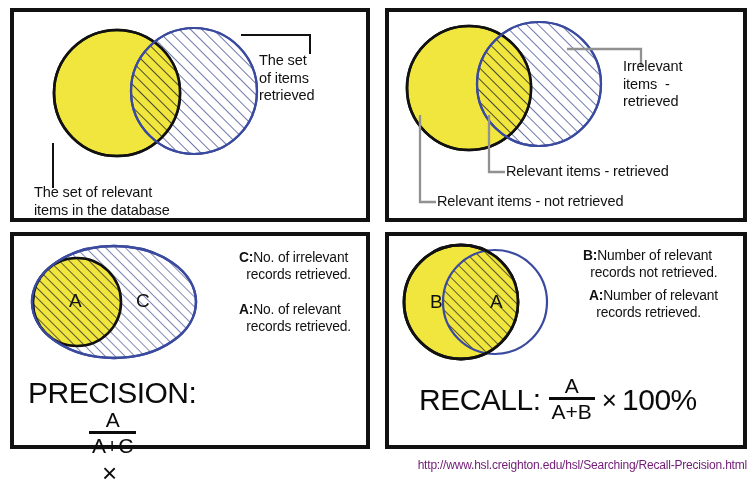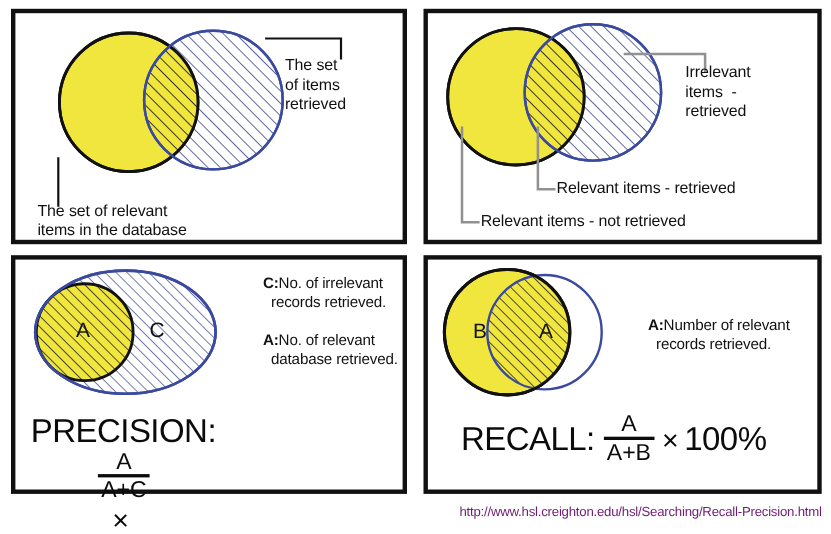--- a/index.html
+++ b/index.html
@@ -257,21 +257,21 @@
         <ellipse cx="100" cy="66" rx="82" ry="56" fill="none" stroke="#3A4A9F" stroke-width="2.4"></ellipse>
       </svg>
 
       <div class="set-letter" style="left:55px; top:54px;">A</div>
       <div class="set-letter" style="left:122px; top:54px;">C</div>
 
       <div class="deflist" style="left:185px; top:14px;"><b>C:</b><span>No. of irrelevant
   records retrieved.</span></div>
 
       <div class="deflist" style="left:185px; top:66px;"><b>A:</b><span>No. of relevant
-  database retrieved.</span></div>
+  records retrieved.</span></div>
 
       <div class="formula" style="left:14px; top:140px;flex-direction:column;">
         <span class="word">PRECISION:</span>
         <span class="frac">
           <span class="num">A</span>
           <span class="bar"></span>
           <span class="den">A+C</span>
         </span>
         <span class="times">×</span>
         <span class="pct">100%</span>
@@ -299,20 +299,22 @@
           <circle cx="106" cy="66" r="52" fill="url(#hatchYellow4)"></circle>
         </g>
 
         <circle cx="106" cy="66" r="52" fill="none" stroke="#3A4A9F" stroke-width="2.2"></circle>
         <circle cx="72" cy="66" r="57" fill="none" stroke="#111111" stroke-width="2.8"></circle>
       </svg>
 
       <div class="set-letter" style="left:41px; top:55px;">B</div>
       <div class="set-letter" style="left:101px; top:55px;">A</div>
 
+      <div class="deflist" style="left:154px; top:12px;"><b>B:</b><span>Number of relevant
+  records not retrieved.</span></div>
 
       <div class="deflist" style="left:160px; top:52px;"><b>A:</b><span>Number of relevant
   records retrieved.</span></div>
 
       <div class="formula" style="left:30px; top:140px;">
         <span class="word">RECALL:</span>
         <span class="frac">
           <span class="num">A</span>
           <span class="bar"></span>
           <span class="den">A+B</span>

